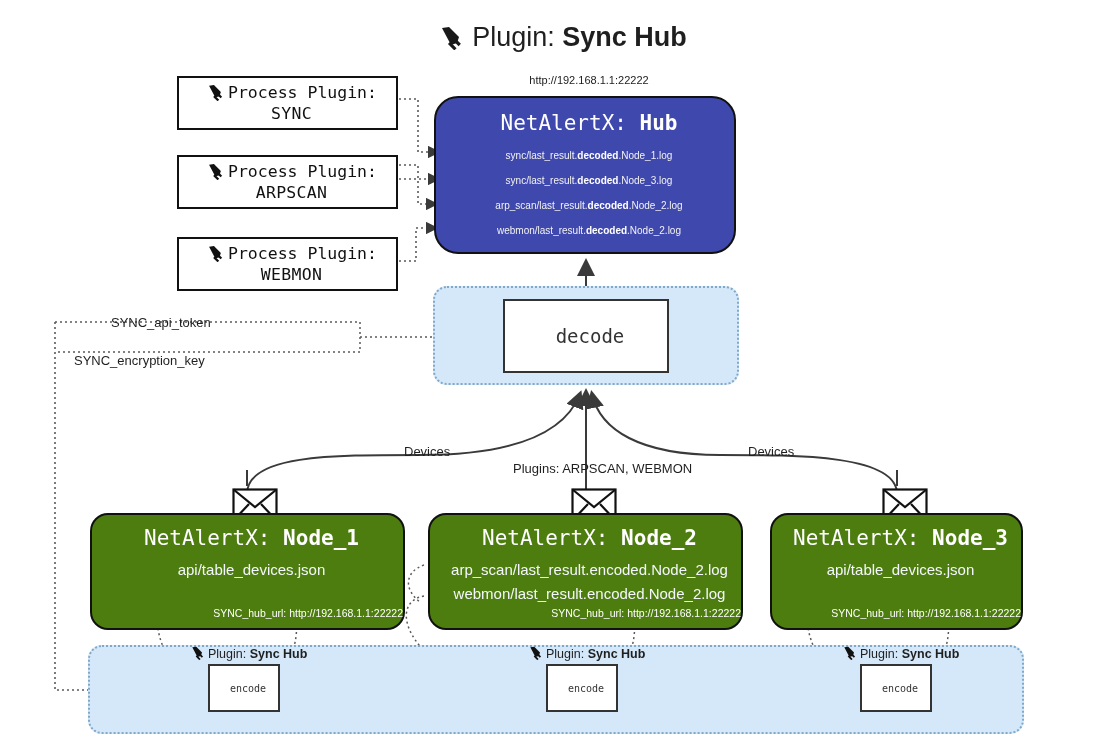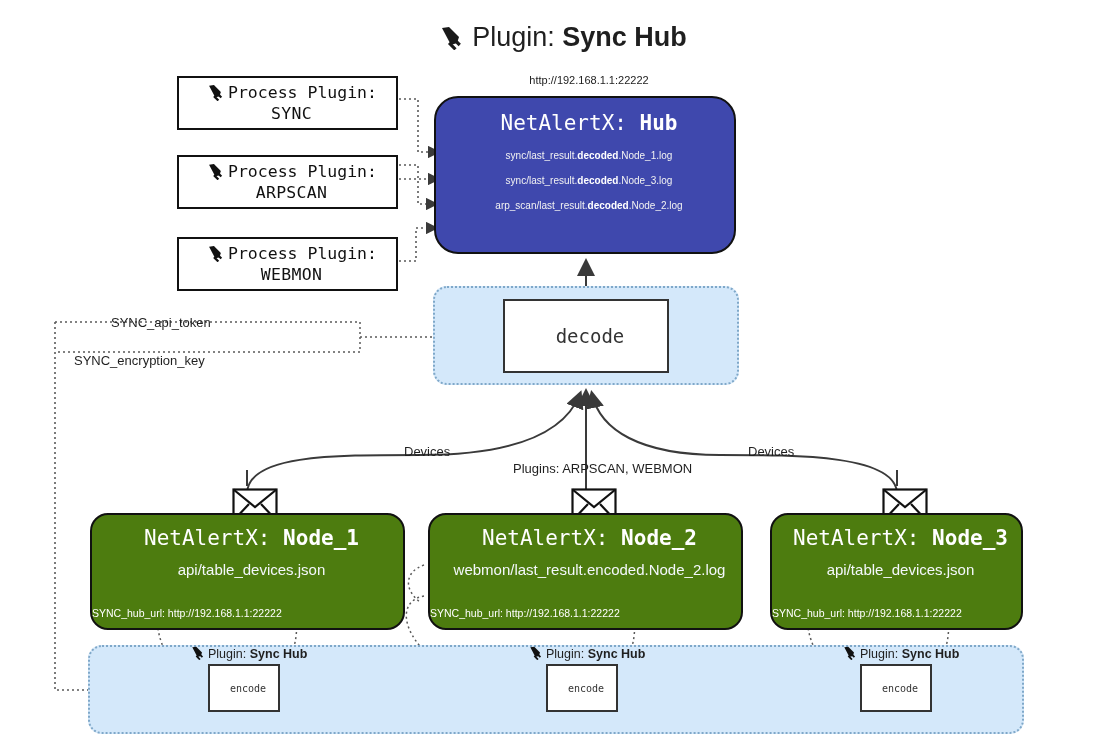--- a/index.html
+++ b/index.html
@@ -62,21 +62,21 @@
   .node{background:#4d7c0f;border:2.5px solid #111;border-radius:18px;
         height:117px;}
   #node1{left:90px;top:513px;width:315px;}
   #node2{left:428px;top:513px;width:315px;}
   #node3{left:770px;top:513px;width:253px;}
   .nodetitle{color:#fff;font-size:21px;text-align:center;margin-top:11px;
              font-family:"DejaVu Sans Mono","Liberation Mono",monospace;}
   .nodetitle .b{font-weight:bold;}
   .nodeline{color:#f4f8fc;font-size:15px;text-align:center;line-height:24px;
             white-space:nowrap;}
-  .nodefoot{color:#ffffff;font-size:10.5px;text-align:left;white-space:nowrap;
+  .nodefoot{color:#ffffff;font-size:10.5px;text-align:right;white-space:nowrap;
             position:absolute;left:0;width:100%;bottom:9px;}
   .nodebody{margin-top:8px;}
 
   
   .flabel{font-size:13px;color:#1f1f1f;white-space:nowrap;}
   #lbl_token{left:103px;top:315px;}
   #lbl_key{left:66px;top:353px;}
   #lbl_dev1{left:396px;top:444px;}
   #lbl_dev2{left:740px;top:444px;}
   #lbl_plugins{left:505px;top:461px;}
@@ -193,20 +193,21 @@
   <div class="abs flabel" id="huburl">http://192.168.1.1:22222</div>
   <div class="abs" id="hub">
     <div id="hubtitle">
       <span>NetAlertX:</span>
       <span class="b">Hub</span>
     </div>
     <div id="hublines">
       <div class="hubline"><span>sync/last_result.</span><b>decoded</b><span>.Node_1.log</span></div>
       <div class="hubline"><span>sync/last_result.</span><b>decoded</b><span>.Node_3.log</span></div>
       <div class="hubline"><span>arp_scan/last_result.</span><b>decoded</b><span>.Node_2.log</span></div>
+      <div class="hubline"><span>webmon/last_result.</span><b>decoded</b><span>.Node_2.log</span></div>
     </div>
   </div>
 
   <div class="abs band" id="decodeband"></div>
   <div class="abs wbox" id="decodebox">decode</div>
 
   <div class="abs flabel" id="lbl_token">SYNC_api_token</div>
   <div class="abs flabel" id="lbl_key">SYNC_encryption_key</div>
   <div class="abs flabel" id="lbl_dev1">Devices</div>
   <div class="abs flabel" id="lbl_dev2">Devices</div>
@@ -244,20 +245,21 @@
     </div>
     <div class="nodefoot">SYNC_hub_url: http://192.168.1.1:22222</div>
   </div>
 
   <div class="abs node" id="node2">
     <div class="nodetitle">
       <span>NetAlertX:</span>
       <span class="b">Node_2</span>
     </div>
     <div class="nodebody">
+      <div class="nodeline">arp_scan/last_result.encoded.Node_2.log</div>
       <div class="nodeline">webmon/last_result.encoded.Node_2.log</div>
     </div>
     <div class="nodefoot">SYNC_hub_url: http://192.168.1.1:22222</div>
   </div>
 
   <div class="abs node" id="node3">
     <div class="nodetitle">
       <span>NetAlertX:</span>
       <span class="b">Node_3</span>
     </div>

